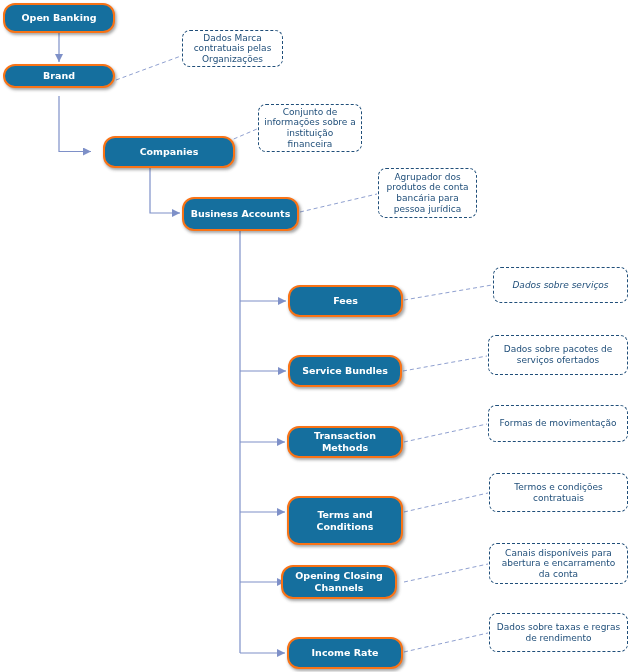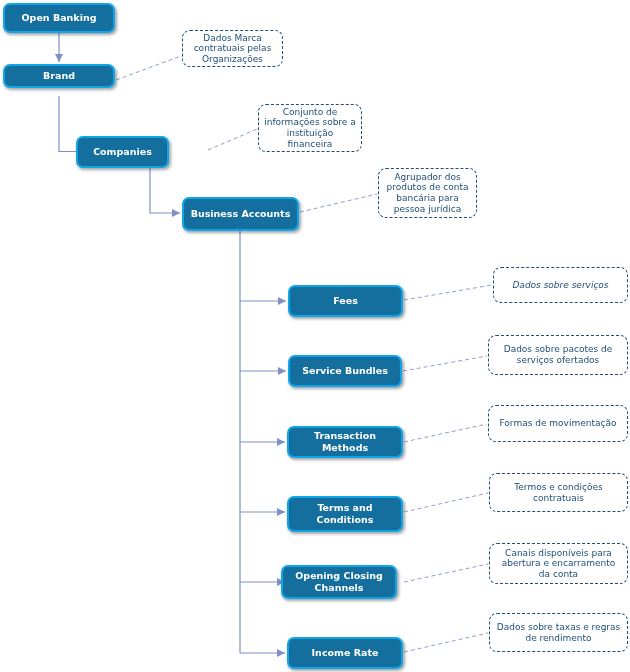--- a/index.html
+++ b/index.html
@@ -14,22 +14,22 @@
   svg.edges {
     position: absolute;
     left: 0; top: 0;
     width: 630px; height: 672px;
     pointer-events: none;
   }
   .node {
     position: absolute;
     box-sizing: border-box;
     background: #156f9e;
-    border: 2px solid #0ea5e9;
-    border-radius: 7px;
+    border: 2px solid #f97316;
+    border-radius: 12px;
     color: #ffffff;
     font-weight: bold;
     font-size: 9.5px;
     line-height: 1.25;
     display: flex;
     align-items: center;
     justify-content: center;
     text-align: center;
     padding: 2px 4px;
     box-shadow: 1.5px 2px 3px rgba(60,60,60,0.45);
@@ -87,36 +87,36 @@
       <path d="M404,652 L488,633"></path>
     </g>
   </svg>
 
   <div class="node" style="left:3px; top:3px; width:112px; height:30px;">
     <span>Open Banking</span>
   </div>
   <div class="node" style="left:3px; top:64px; width:112px; height:24px;">
     <span>Brand</span>
   </div>
-  <div class="node" style="left:76px; top:136px; width:93px; height:32px;">
+  <div class="node" style="left:103px; top:136px; width:132px; height:32px;">
     <span>Companies</span>
   </div>
   <div class="node" style="left:182px; top:197px; width:117px; height:34px;">
     <span>Business Accounts</span>
   </div>
   <div class="node" style="left:288px; top:285px; width:115px; height:32px;">
     <span>Fees</span>
   </div>
   <div class="node" style="left:288px; top:355px; width:114px; height:32px;">
     <span>Service Bundles</span>
   </div>
   <div class="node" style="left:287px; top:426px; width:116px; height:32px;">
     <span>Transaction Methods</span>
   </div>
-  <div class="node" style="left:287px; top:496px; width:116px; height:36px;">
+  <div class="node" style="left:287px; top:496px; width:116px; height:49px;">
     <span>Terms and Conditions</span>
   </div>
   <div class="node" style="left:281px; top:565px; width:116px; height:34px;">
     <span>Opening Closing Channels</span>
   </div>
   <div class="node" style="left:287px; top:637px; width:116px; height:32px;">
     <span>Income Rate</span>
   </div>
 
   <div class="note" style="left:182px; top:30px; width:101px; height:37px;">

